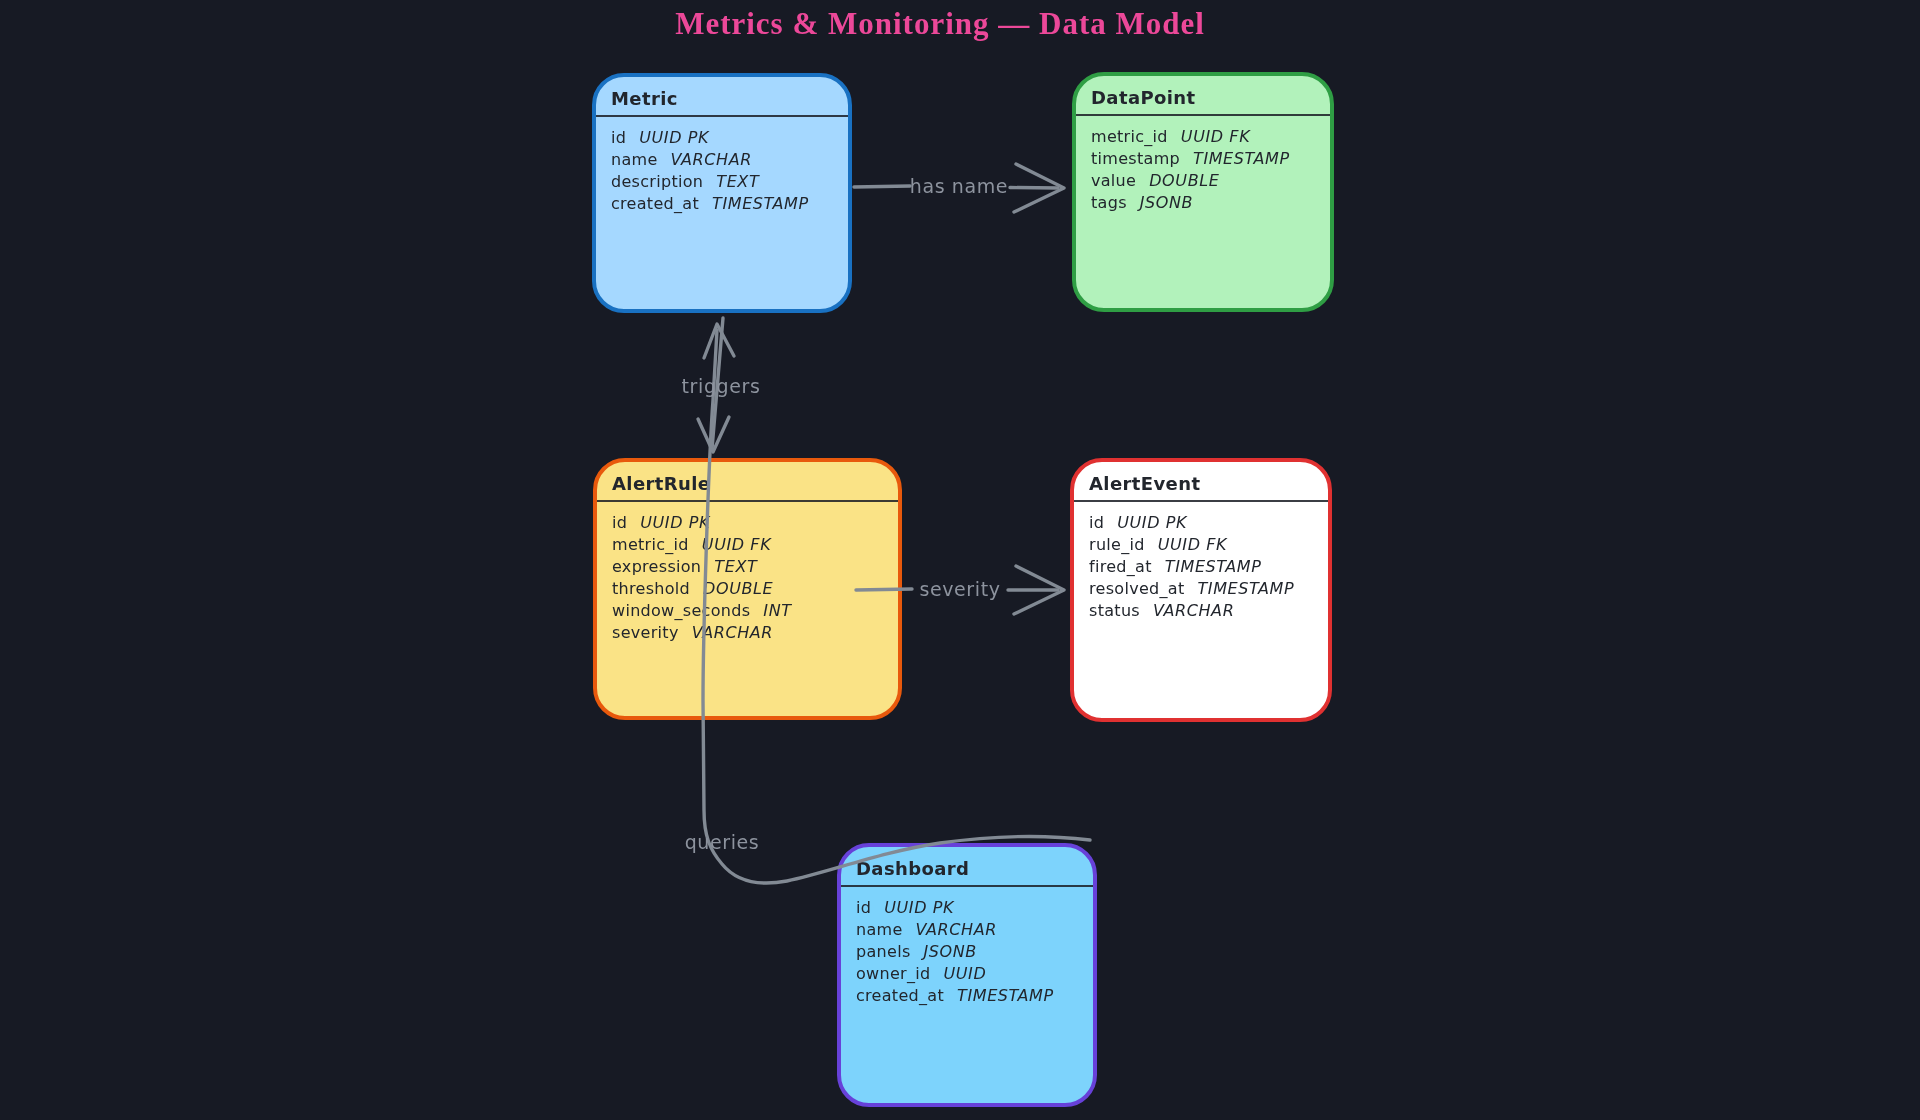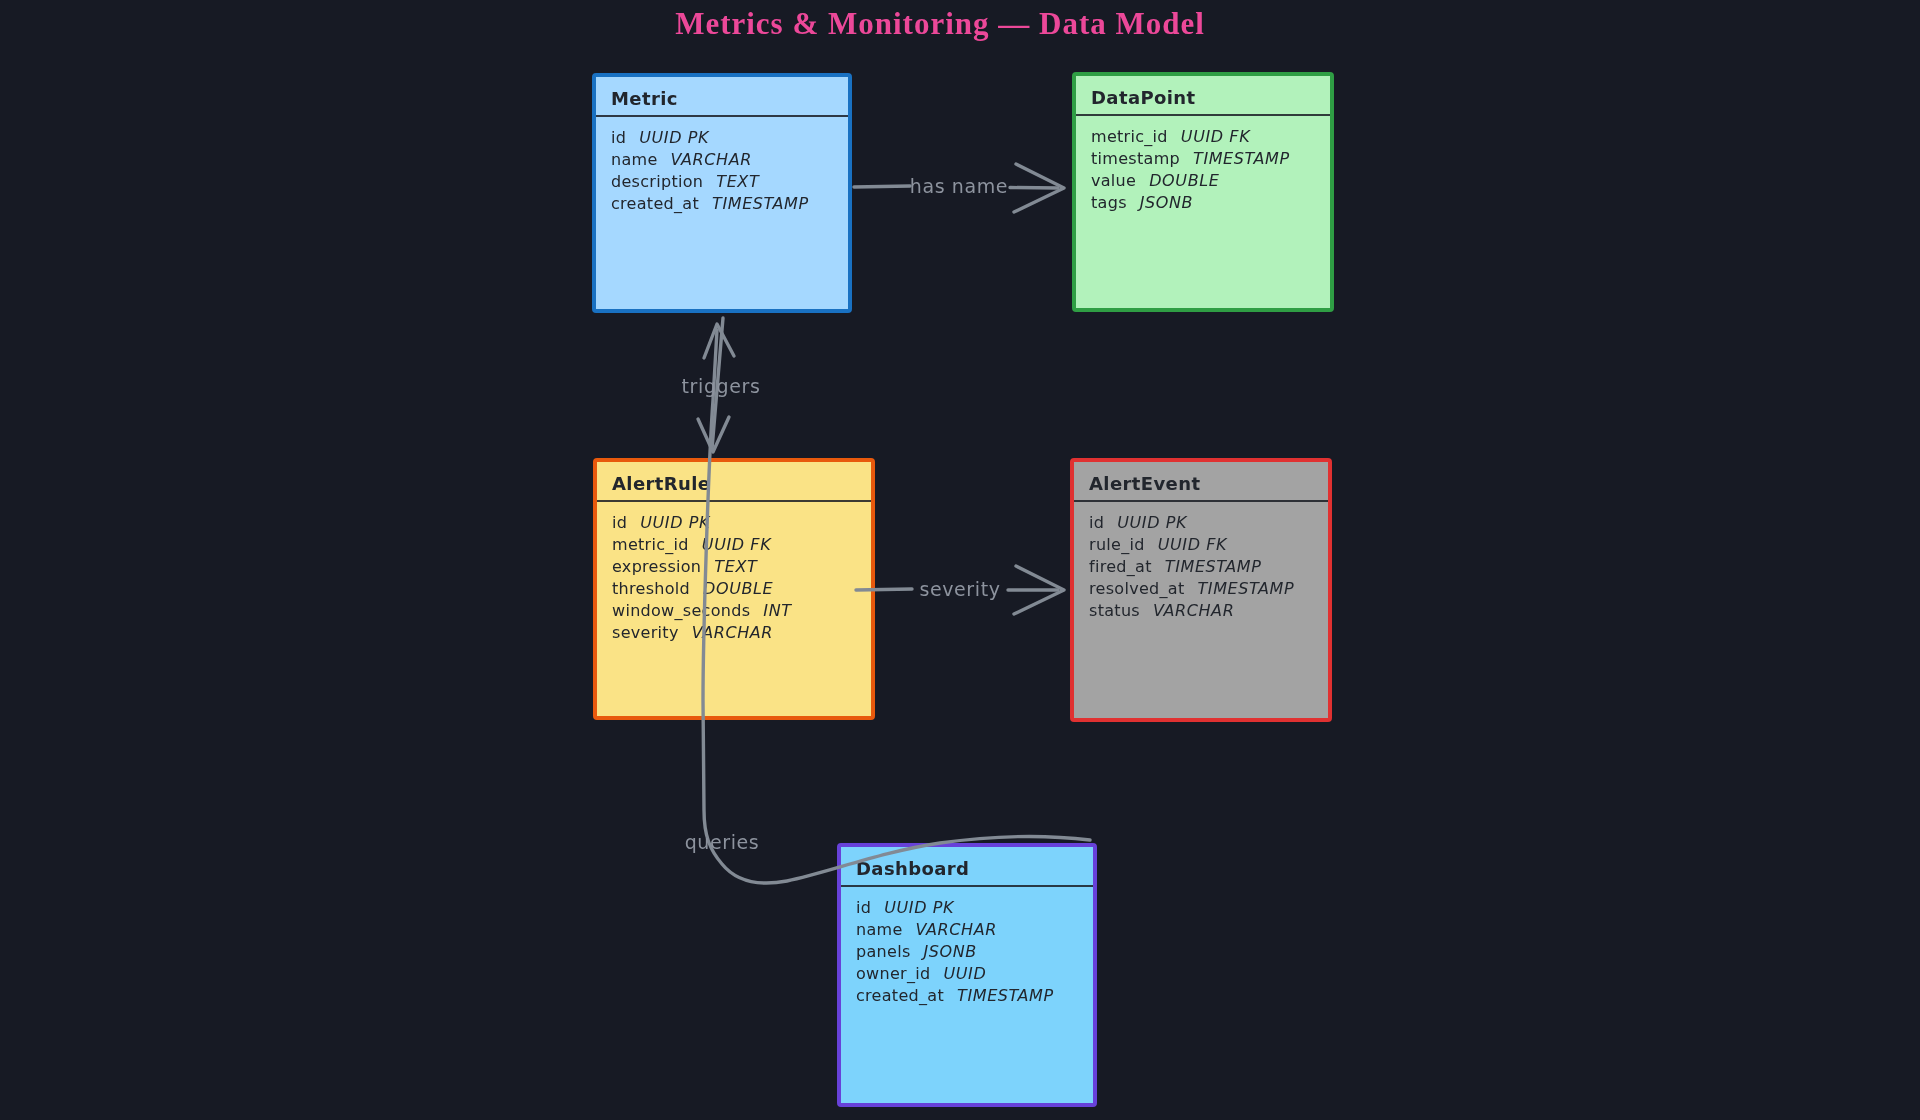--- a/index.html
+++ b/index.html
@@ -21,21 +21,21 @@
     font-weight: bold;
     letter-spacing: 1px;
     white-space: nowrap;
     color: #edf0f5;
     z-index: 2;
   }
   .entity {
     position: absolute;
     box-sizing: border-box;
     border: 4px solid #be185d;
-    border-radius: 4px;
+    border-radius: 32px;
     z-index: 1;
     color: #22262d;
   }
   .entity-header {
     padding: 11px 15px 6px 15px;
     font-size: 18px;
     font-weight: 600;
     letter-spacing: 0.4px;
     border-bottom: 2px solid rgba(25, 28, 35, 0.85);
   }
@@ -48,21 +48,21 @@
     height: 22px;
     line-height: 22px;
     font-size: 16px;
     letter-spacing: 0.3px;
     white-space: nowrap;
   }
   .field-type { letter-spacing: 0.6px; font-style: italic; }
   
   .entity.metric     { left: 592px;  top: 73px;  width: 260px; height: 240px; }
   .entity.datapoint  { left: 1072px; top: 72px;  width: 262px; height: 240px; }
-  .entity.alertrule  { left: 593px;  top: 458px; width: 282px; height: 262px; }
+  .entity.alertrule  { left: 593px;  top: 458px; width: 309px; height: 262px; }
   .entity.alertevent { left: 1070px; top: 458px; width: 262px; height: 264px; }
   .entity.dashboard  { left: 837px;  top: 843px; width: 260px; height: 264px; }
   .edges-svg {
     position: absolute;
     left: 0; top: 0;
     width: 1920px; height: 1120px;
     z-index: 5;
     pointer-events: none;
   }
   .edge-label {
@@ -153,21 +153,21 @@
           <span class="field-name">window_seconds</span>
           <span class="field-type">INT</span>
         </div>
       <div class="field-row">
           <span class="field-name">severity</span>
           <span class="field-type">VARCHAR</span>
         </div>
     </div>
   </div>
 
-  <div class="entity alertevent" style="background: #a3a3a3; border-color: rgb(224, 49, 49); color: rgb(34, 38, 45);">
+  <div class="entity alertevent" style="background: #ffffff; border-color: rgb(224, 49, 49); color: rgb(34, 38, 45);">
     <div class="entity-header">AlertEvent</div>
     <div class="entity-fields">
       <div class="field-row">
           <span class="field-name">id</span>
           <span class="field-type">UUID PK</span>
         </div>
       <div class="field-row">
           <span class="field-name">rule_id</span>
           <span class="field-type">UUID FK</span>
         </div>

